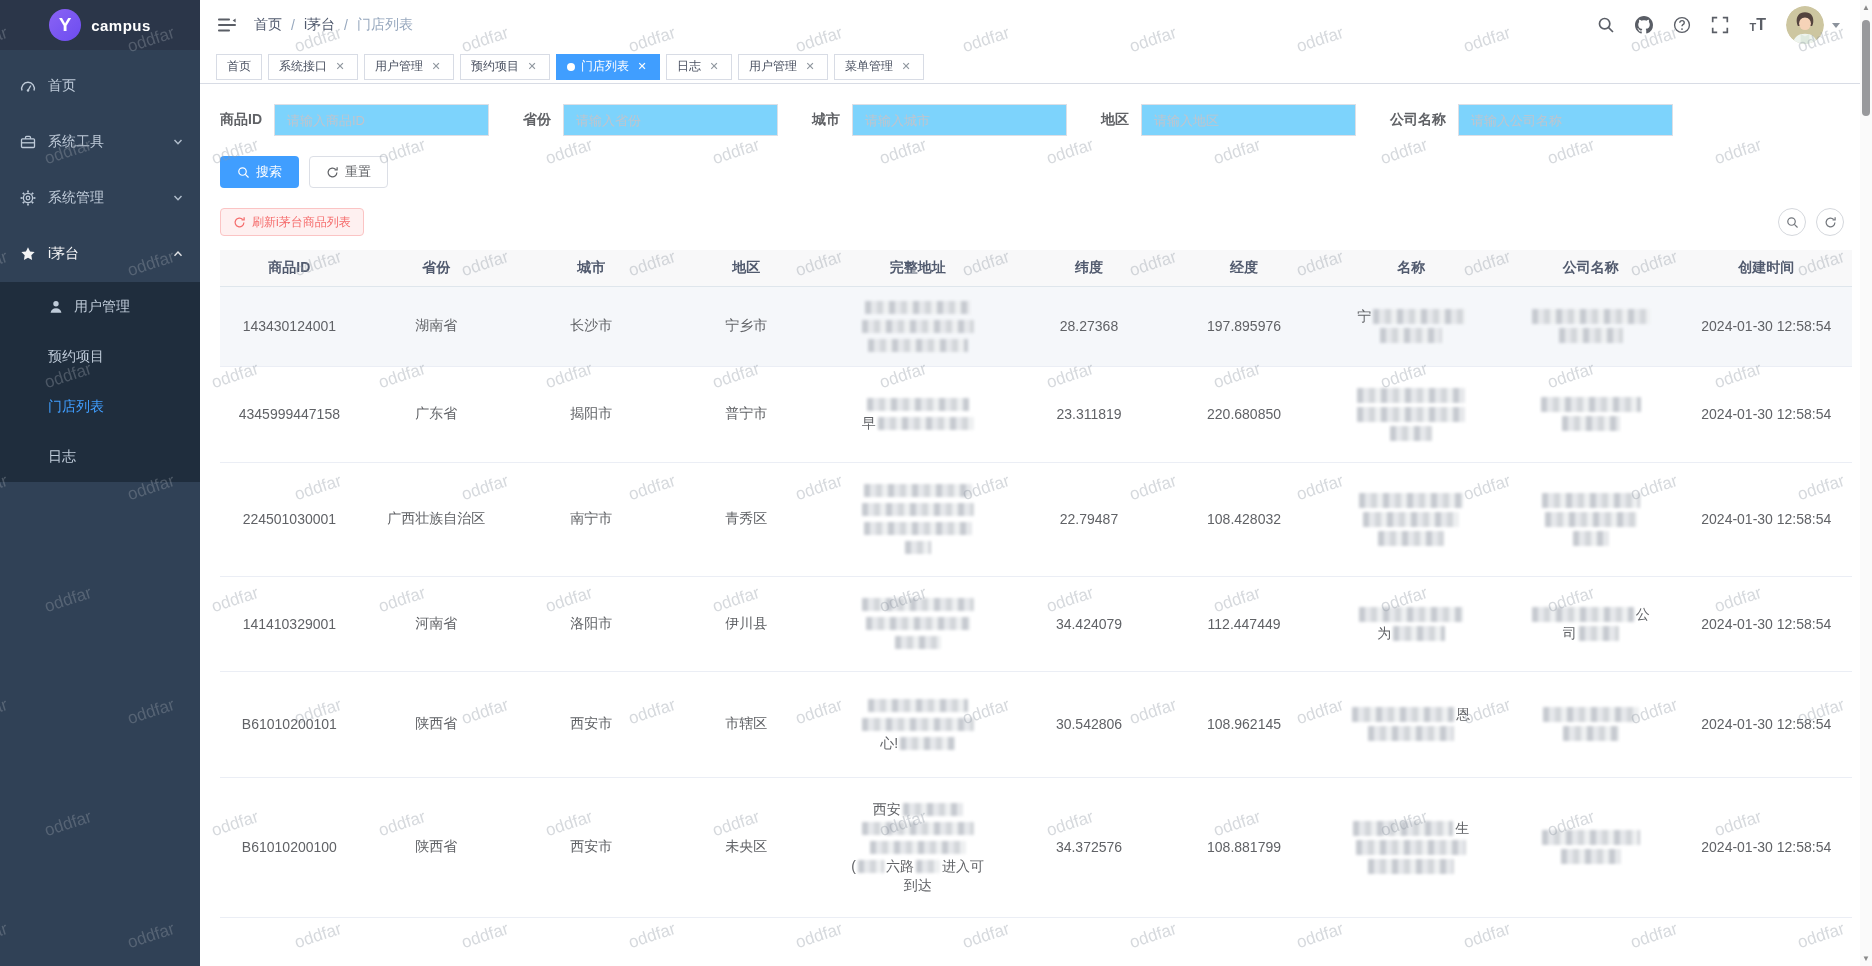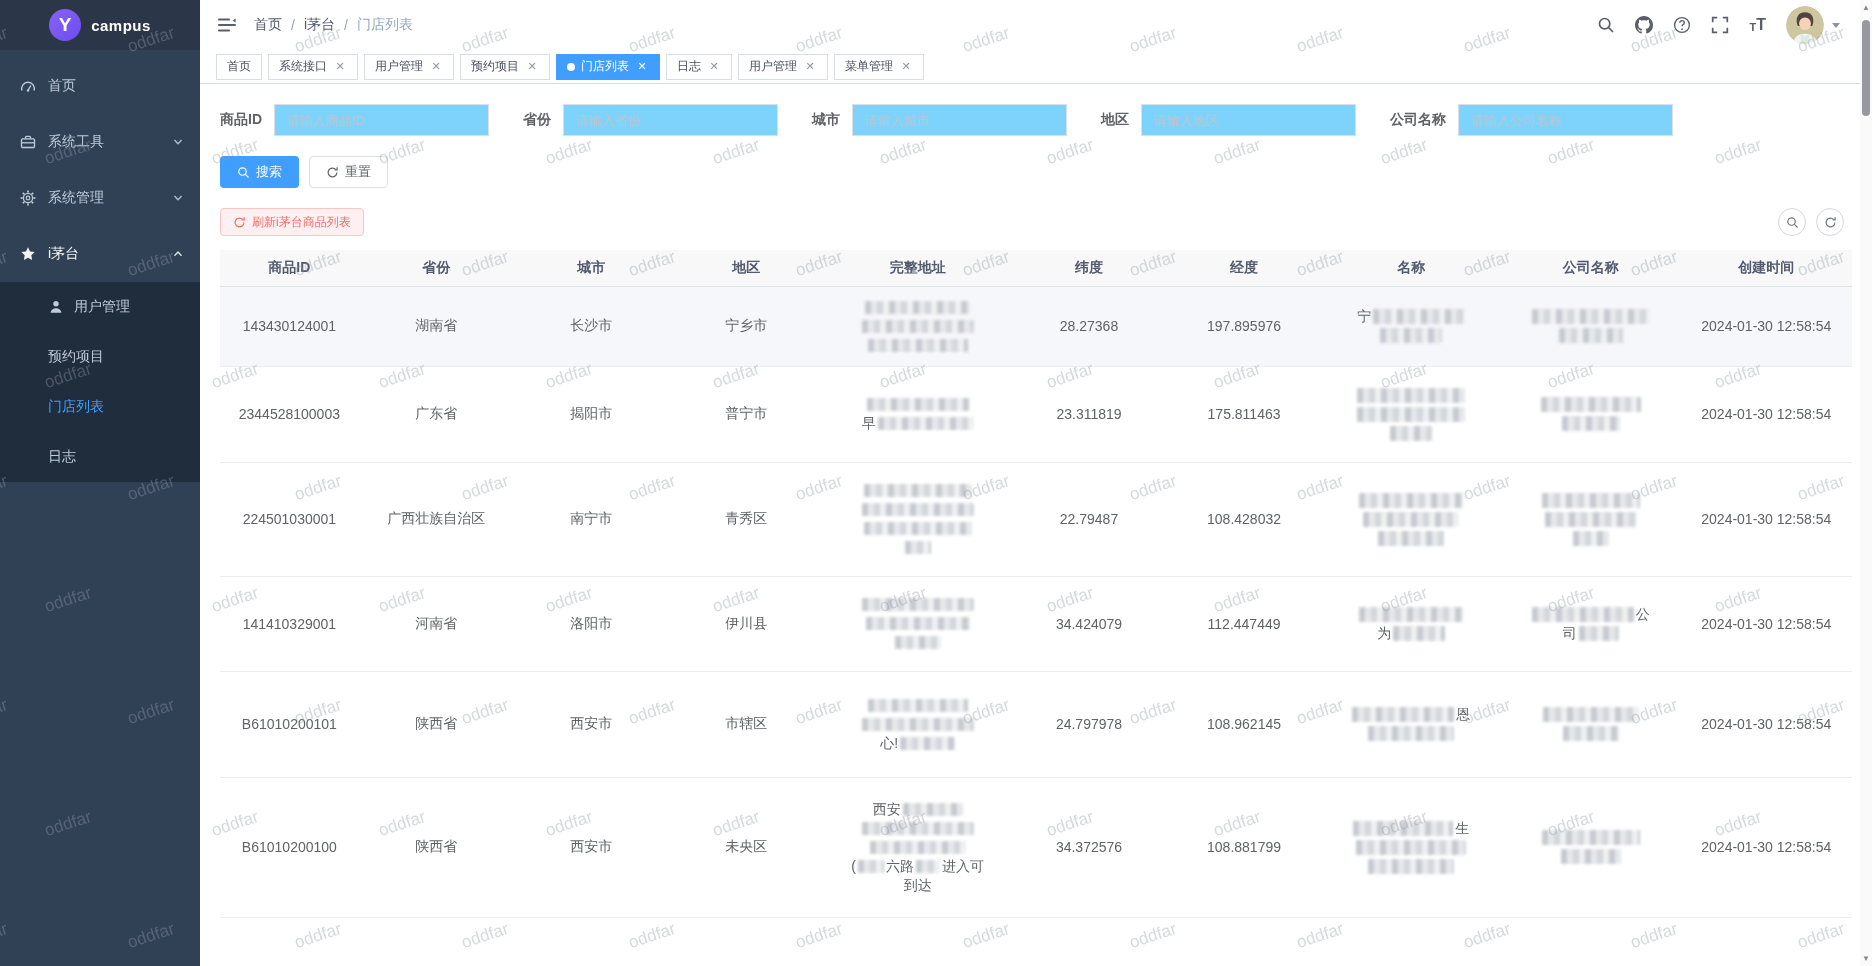--- a/index.html
+++ b/index.html
@@ -423,37 +423,37 @@
                     <span class="rb" style="width: 118px;"></span>
                   </div>
                   <div class="rl">
                     <span class="rb" style="width: 64px;"></span>
                   </div>
                 </div>
               </td>
               <td>2024-01-30 12:58:54</td>
             </tr>
             <tr class="" style="height: 96px;">
-              <td>2344528100003</td>
+              <td>4345999447158</td>
               <td>广东省</td>
               <td>揭阳市</td>
               <td>普宁市</td>
               <td>
                 <div class="redact">
                   <div class="rl">
                     <span class="rb" style="width: 102px;"></span>
                   </div>
                   <div class="rl">
                     <span>早</span>
                     <span class="rb" style="width: 96px;"></span>
                   </div>
                 </div>
               </td>
               <td>23.311819</td>
-              <td>175.811463</td>
+              <td>220.680850</td>
               <td>
                 <div class="redact blob">
                   <div class="rl">
                     <span class="rb" style="width: 108px;"></span>
                   </div>
                   <div class="rl">
                     <span class="rb" style="width: 108px;"></span>
                   </div>
                   <div class="rl">
                     <span class="rb" style="width: 42px;"></span>
@@ -580,21 +580,21 @@
                   </div>
                   <div class="rl">
                     <span class="rb" style="width: 112px;"></span>
                   </div>
                   <div class="rl">
                     <span>心!</span>
                     <span class="rb" style="width: 55px;"></span>
                   </div>
                 </div>
               </td>
-              <td>24.797978</td>
+              <td>30.542806</td>
               <td>108.962145</td>
               <td>
                 <div class="redact blob">
                   <div class="rl">
                     <span class="rb" style="width: 102px;"></span>
                     <span>恩</span>
                   </div>
                   <div class="rl">
                     <span class="rb" style="width: 86px;"></span>
                   </div>

